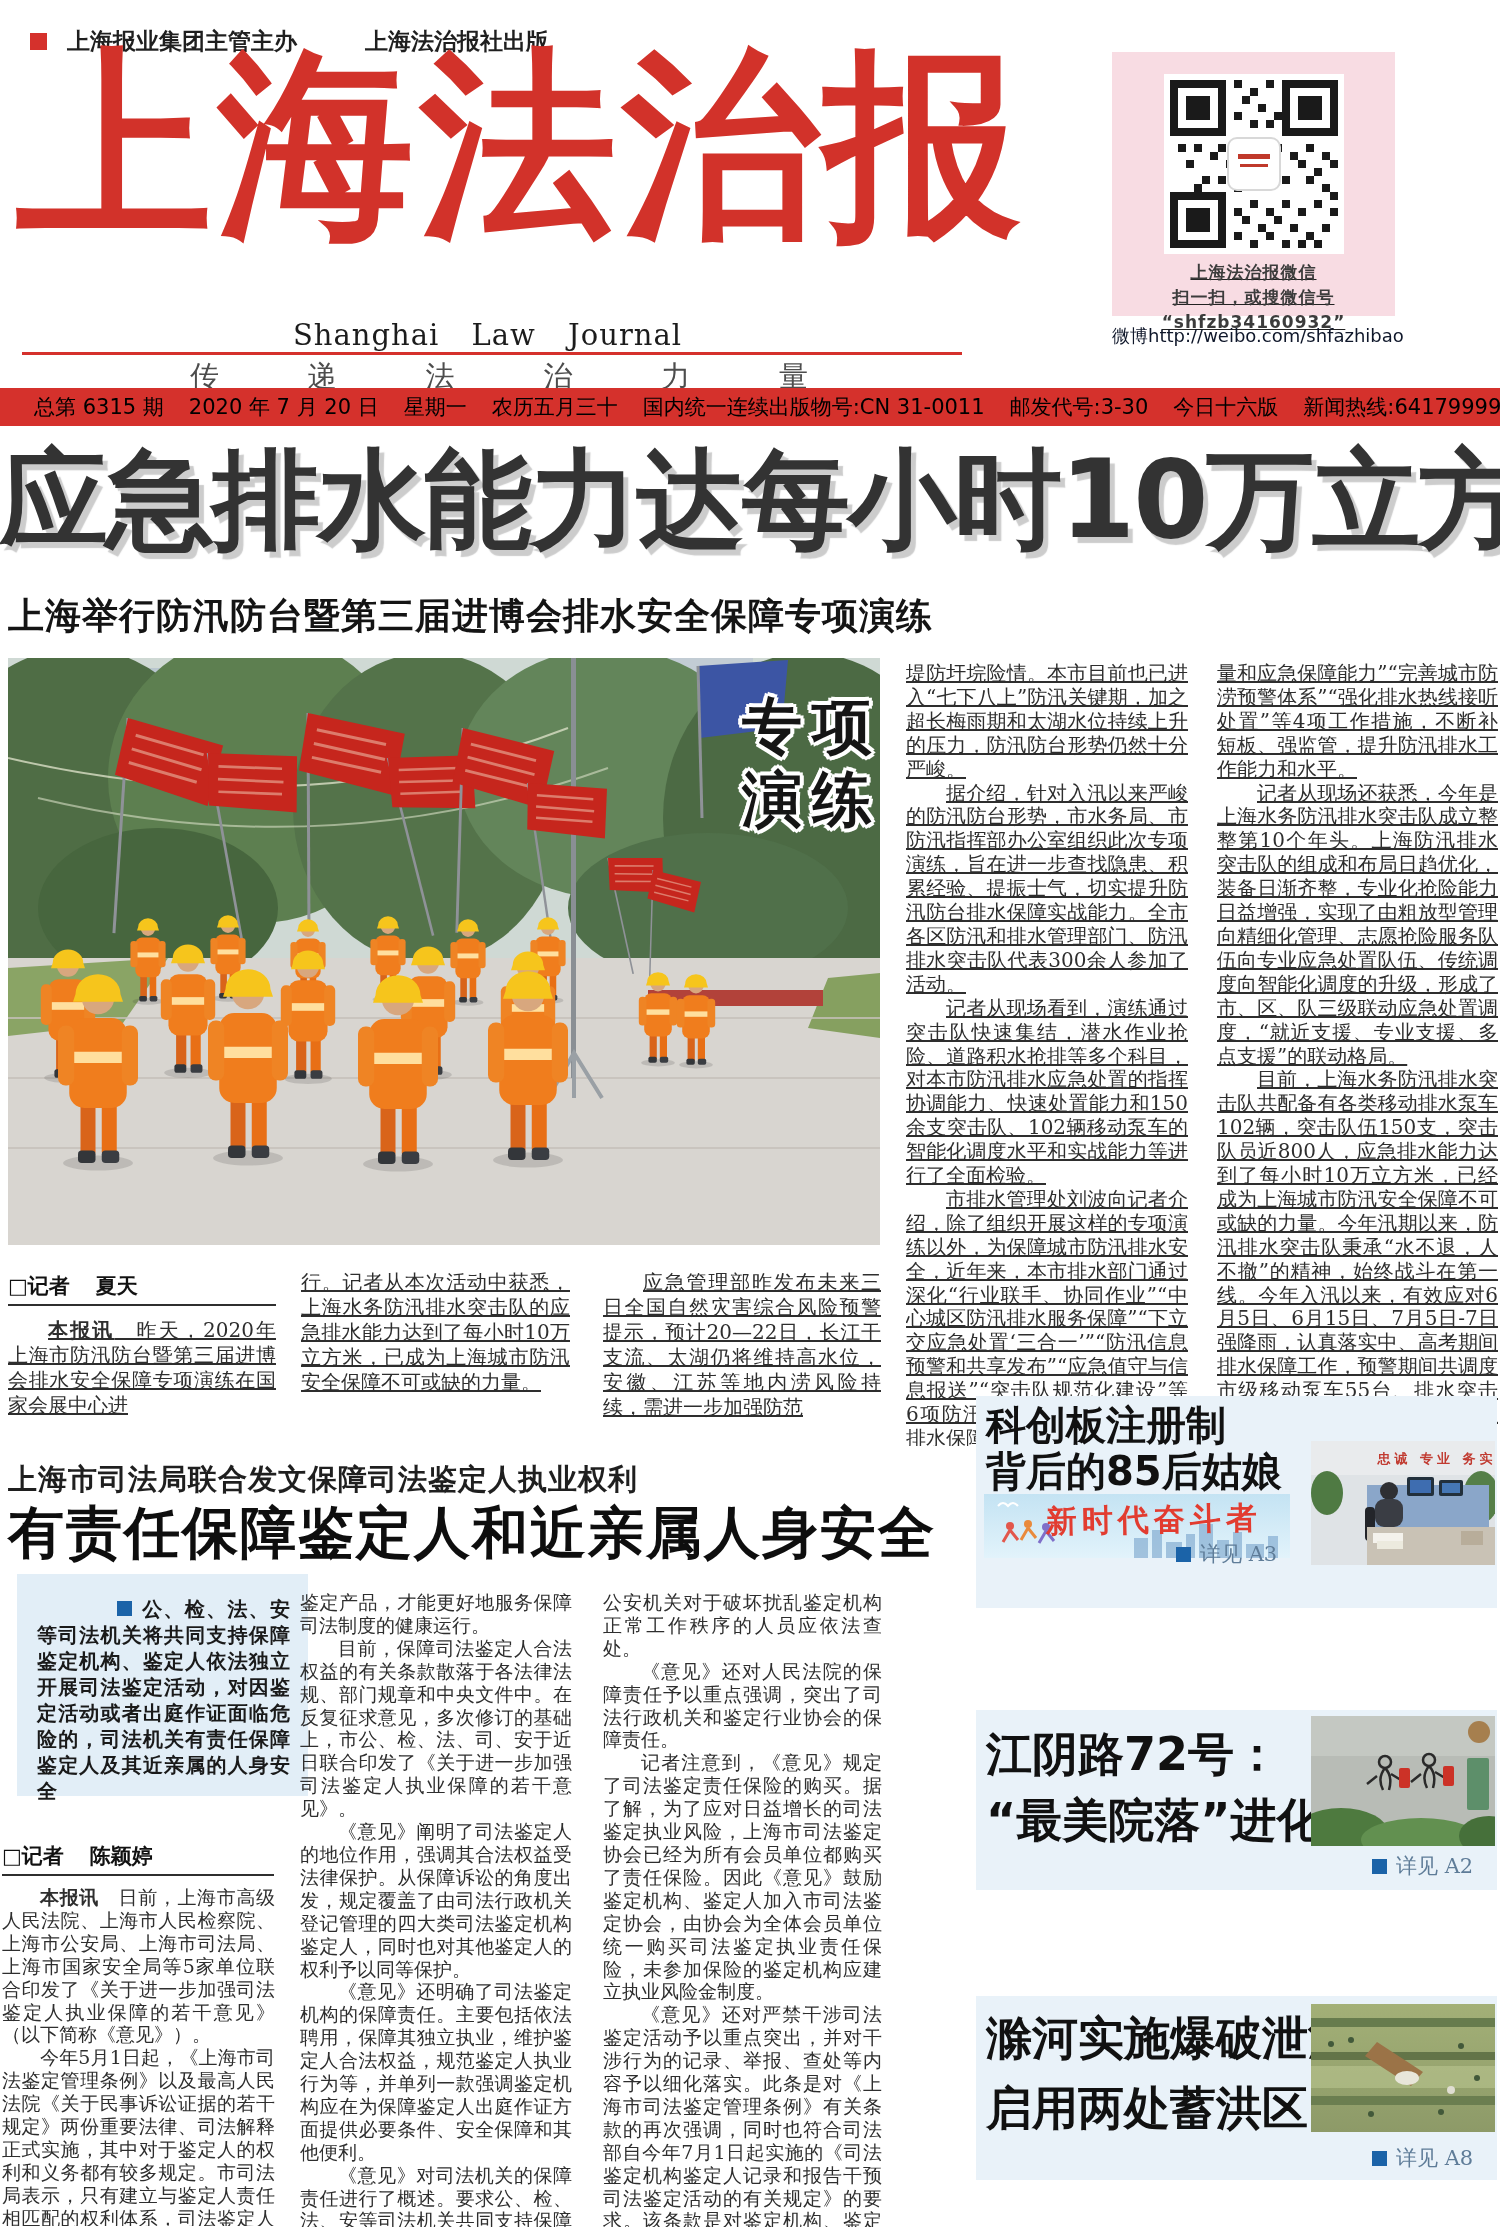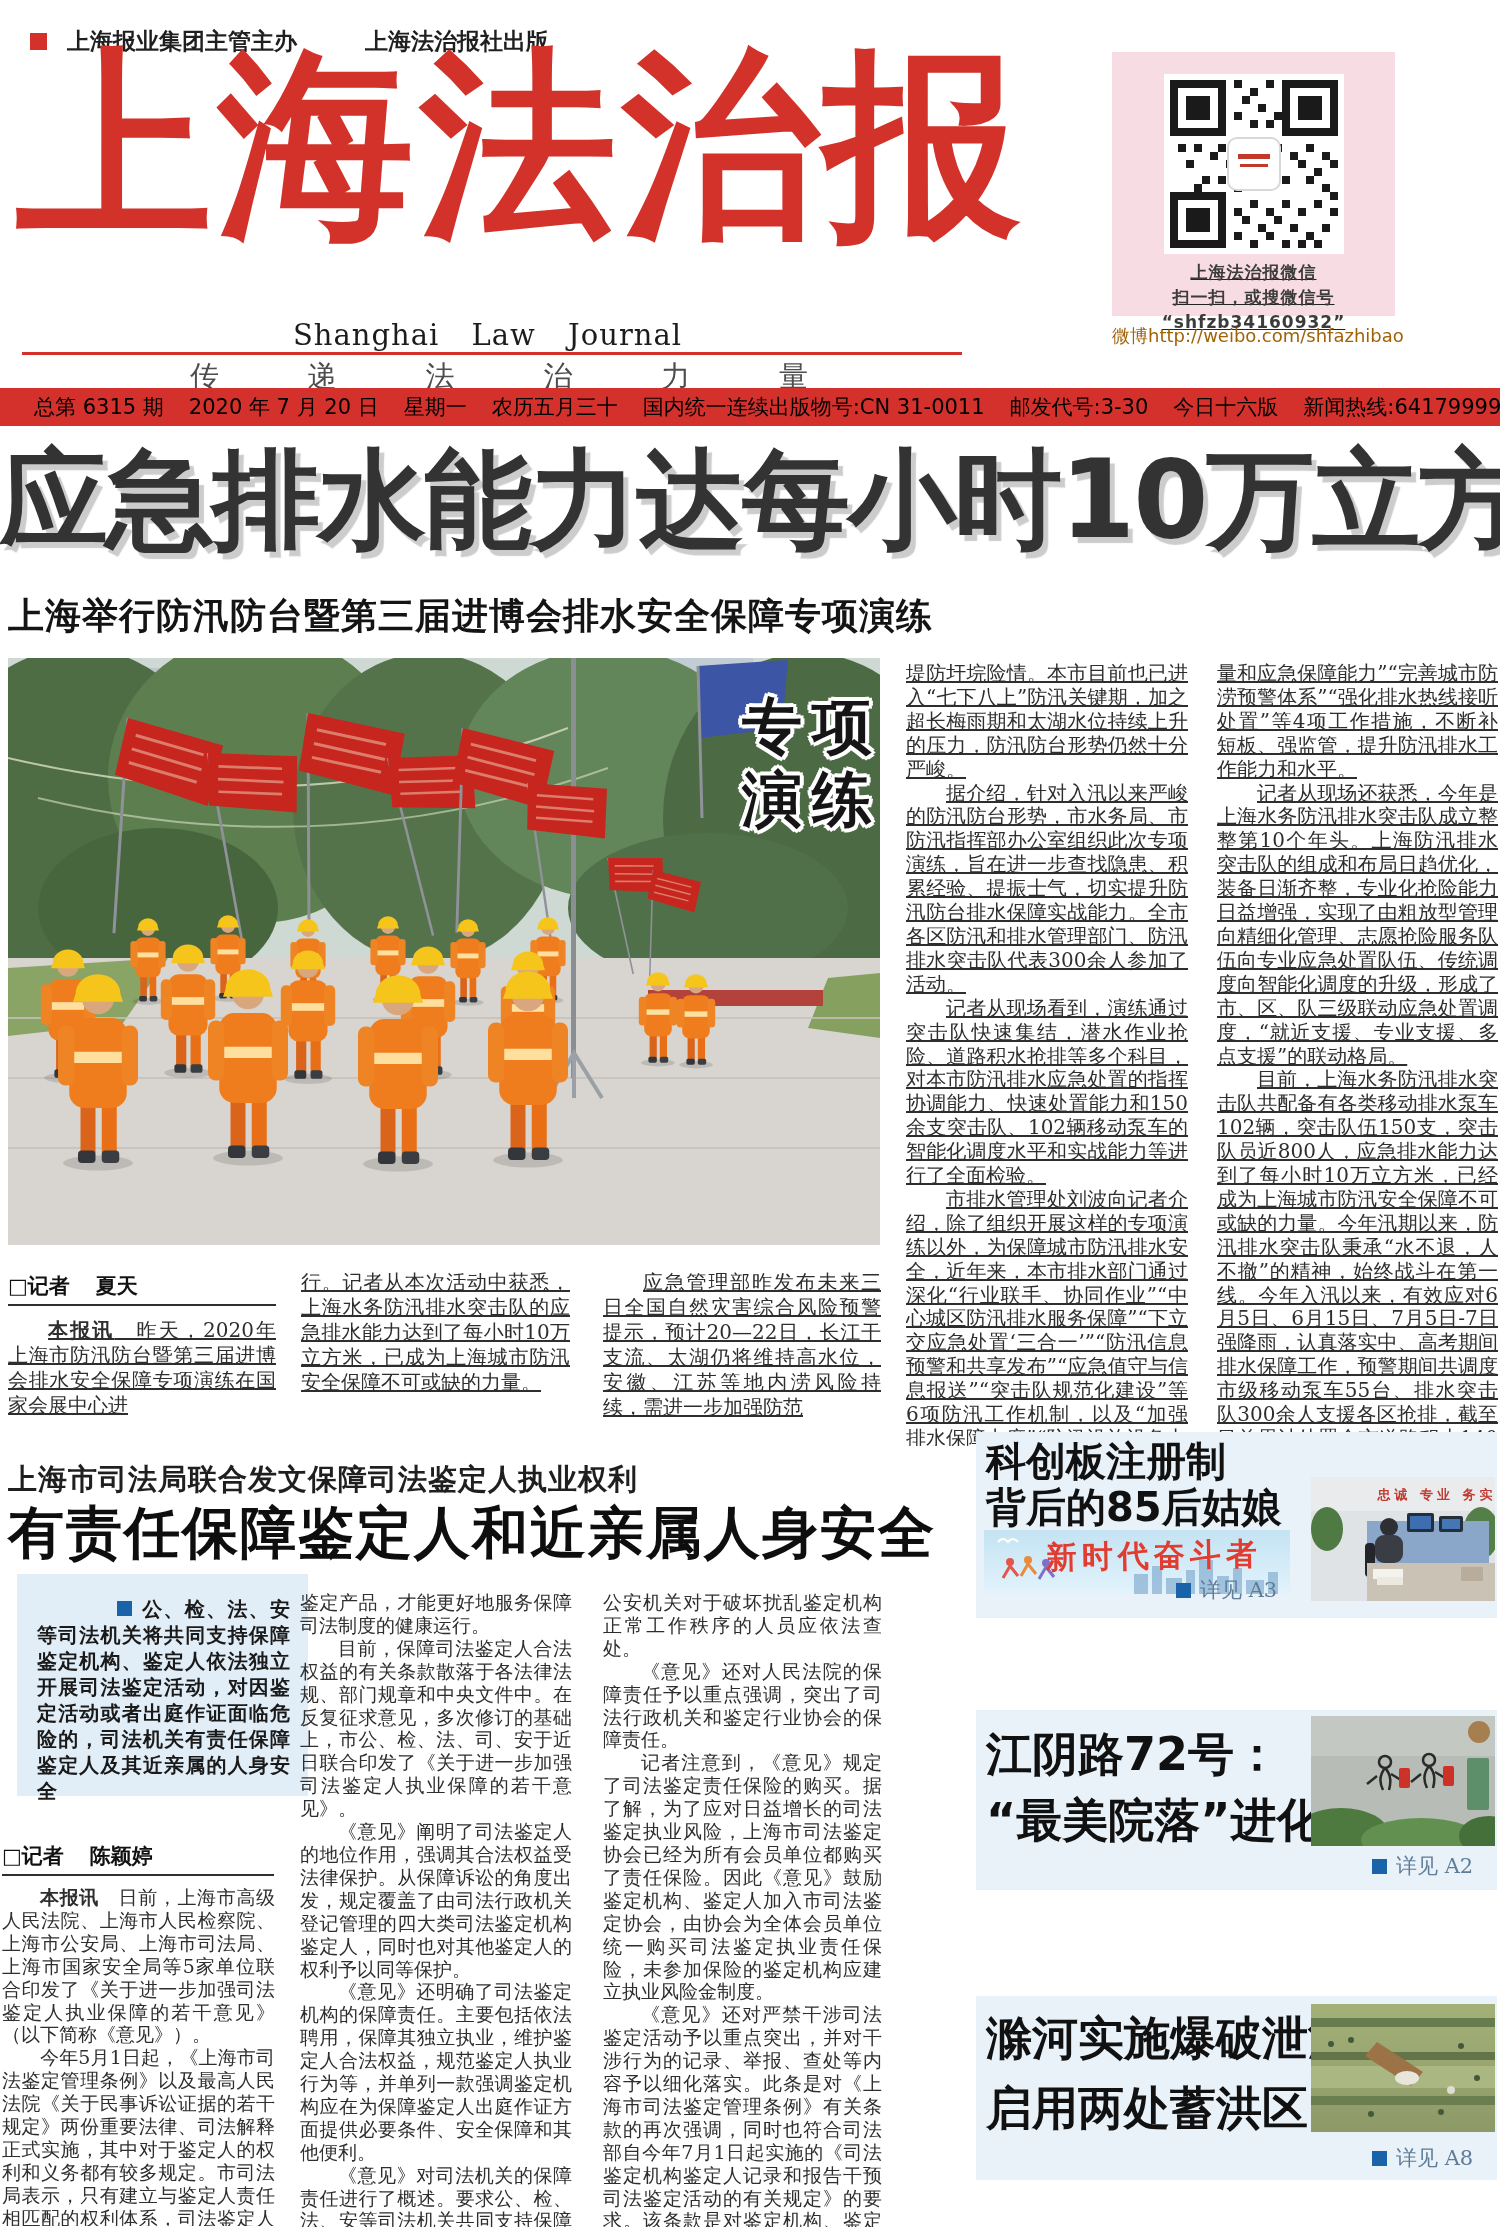--- a/index.html
+++ b/index.html
@@ -18,21 +18,21 @@
   #english-title{left:0;top:318px;width:975px;text-align:center;font-size:29px;color:#1c1c1c;
                  word-spacing:22px;letter-spacing:1px;}
   #red-rule{left:22px;top:352px;width:940px;height:3px;background:#d5312c;}
   #slogan{left:190px;top:357px;width:618px;display:flex;justify-content:space-between;
           font-size:29px;color:#4d4d4d;}
   #wechat-box{left:1112px;top:52px;width:283px;height:264px;background:#f8dce3;text-decoration:underline;}
   #wechat-box .qrwrap{width:180px;height:180px;background:#fff;margin:22px auto 6px auto;
                       display:flex;align-items:center;justify-content:center;}
   #wechat-box .cap{text-align:center;font-size:17px;line-height:25px;font-weight:bold;
                    color:#3c3c3c;letter-spacing:1px;}
-  #weibo-line{left:1112px;top:324px;font-size:18px;color:#a16207;}
+  #weibo-line{left:1112px;top:324px;font-size:18px;color:#0f172a;}
   #info-bar{left:0;top:388px;width:1500px;height:38px;background:#d5312c;display:flex;
             align-items:center;gap:25px;padding-left:34px;box-sizing:border-box;color:#000000;
             font-size:21px;white-space:nowrap;}
 
   
   #lead-headline{left:0;top:430px;width:1500px;font-size:108px;line-height:1.3;font-weight:900;
                  color:#333;letter-spacing:-2px;white-space:nowrap;
                  text-shadow:5px 6px 1px rgba(110,110,110,.35);}
   #lead-subhead{left:8px;top:592px;font-size:36px;font-weight:bold;color:#141414;letter-spacing:1px;}
   #lead-photo{left:8px;top:658px;width:872px;height:587px;}
@@ -64,21 +64,21 @@
   #rule-b{left:2px;top:1874px;width:272px;height:2px;background:#2f2f2f;}
   .bodycol2{font-size:19px;line-height:22.9px;text-align:justify;color:#2e2e2e;overflow:hidden;}
   .bodycol2 p{margin:0;text-indent:2em;}
   .bodycol2 p.noindent{text-indent:0;}
   #col2-1{left:2px;top:1886px;width:273px;height:340px;}
   #col2-2{left:300px;top:1591px;width:272px;height:636px;}
   #col2-3{left:603px;top:1591px;width:279px;height:636px;}
 
   
   .card{left:976px;width:521px;background:#e9f2f9;}
-  #card-1{top:1432px;height:186px;}
+  #card-1{top:1396px;height:212px;}
   #card-2{top:1710px;height:180px;}
   #card-3{top:1996px;height:184px;}
   .card-title{position:absolute;left:10px;font-family:"DejaVu Sans","Liberation Sans",sans-serif;
               font-weight:900;color:#111;white-space:nowrap;}
   #card-1 .t1{top:2px;font-size:40px;}
   #card-1 .t2{top:48px;font-size:40px;}
   #card-2 .t1{top:14px;font-size:46px;}
   #card-2 .t2{top:80px;font-size:46px;}
   #card-3 .t1{top:12px;font-size:46px;}
   #card-3 .t2{top:82px;font-size:46px;}

